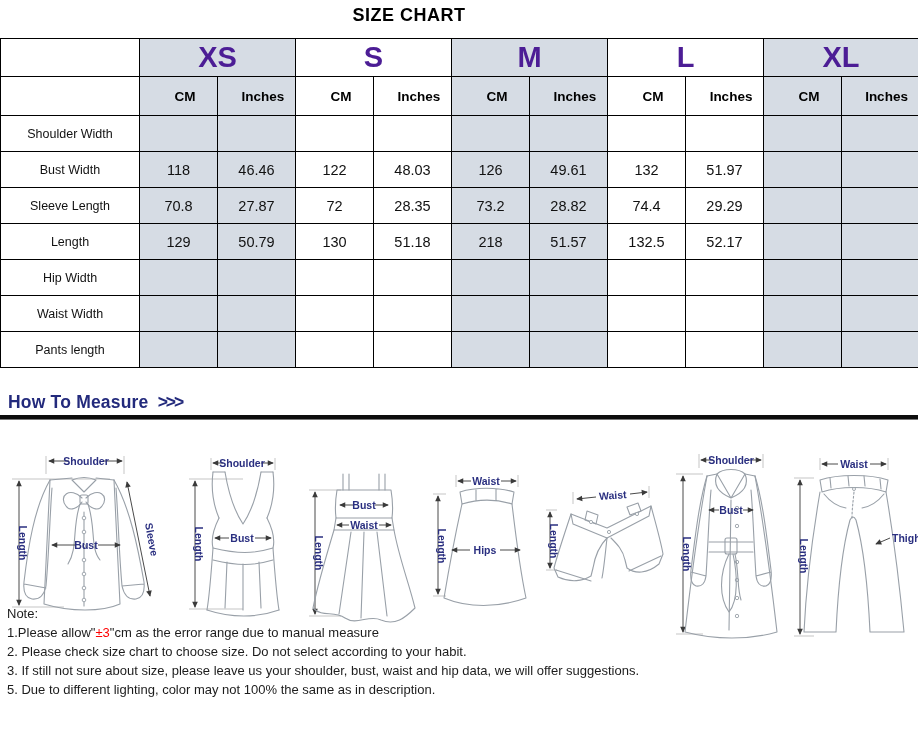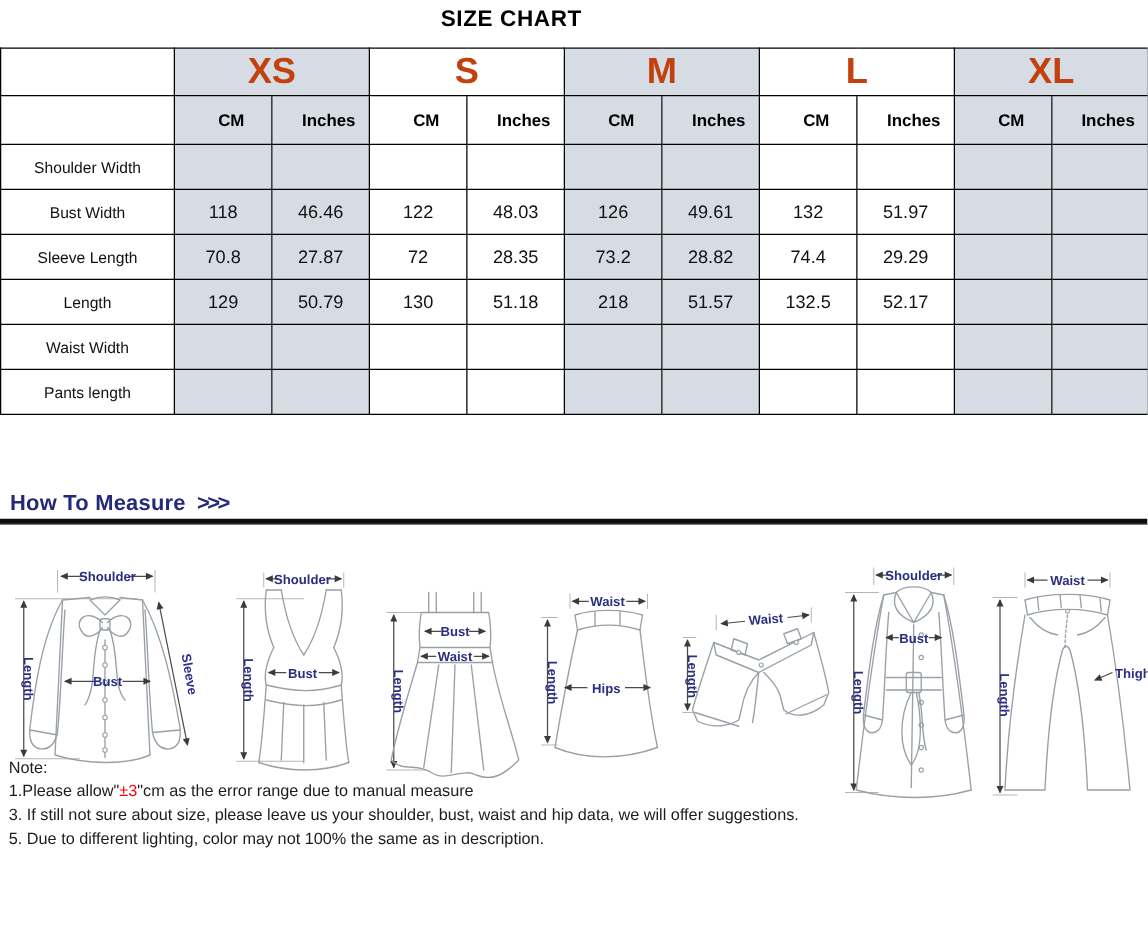--- a/index.html
+++ b/index.html
@@ -16,21 +16,21 @@
   table.size-chart{
     position:absolute;top:38px;left:0;width:918px;
     border-collapse:collapse;table-layout:fixed;
   }
   table.size-chart td{
     border:1px solid #000;text-align:center;vertical-align:middle;
     overflow:hidden;white-space:nowrap;padding:0;
   }
   td.g{background:#d6dce4;}
   tr.size-row{height:38px;}
-  tr.size-row td{font-size:29px;font-weight:bold;color:#c2410c;}
+  tr.size-row td{font-size:29px;font-weight:bold;color:#4c1d95;}
   tr.size-row td.corner{background:#fff;}
   tr.unit-row{height:39px;}
   tr.unit-row td{font-size:13.5px;font-weight:bold;padding-left:13px;}
   tr.data-row{height:36px;}
   td.row-label{font-size:12.5px;color:#111;}
   tr.data-row td.val{font-size:14.5px;color:#111;}
   
   .measure-heading{
     position:absolute;left:8px;top:392px;
     font-size:17.5px;font-weight:bold;color:#232a7c;letter-spacing:0.2px;
@@ -143,20 +143,33 @@
   <tr class="data-row">
     <td class="row-label">Length</td>
     <td class="val g">129</td>
     <td class="val g">50.79</td>
     <td class="val">130</td>
     <td class="val">51.18</td>
     <td class="val g">218</td>
     <td class="val g">51.57</td>
     <td class="val">132.5</td>
     <td class="val">52.17</td>
+    <td class="val g"></td>
+    <td class="val g"></td>
+  </tr>
+  <tr class="data-row">
+    <td class="row-label">Hip Width</td>
+    <td class="val g"></td>
+    <td class="val g"></td>
+    <td class="val"></td>
+    <td class="val"></td>
+    <td class="val g"></td>
+    <td class="val g"></td>
+    <td class="val"></td>
+    <td class="val"></td>
     <td class="val g"></td>
     <td class="val g"></td>
   </tr>
   <tr class="data-row">
     <td class="row-label">Waist Width</td>
     <td class="val g"></td>
     <td class="val g"></td>
     <td class="val"></td>
     <td class="val"></td>
     <td class="val g"></td>
@@ -340,15 +353,16 @@
   <path class="garm" d="M32,40 C40,50 48,53 54,54 M92,40 C84,50 76,53 70,54"></path>
   <path class="garm" d="M28,38 C20,85 14,135 12,178 L44,178 C46,135 50,95 58,66 C60,62 62,62 64,66 C72,95 76,135 78,178 L112,178 C108,135 102,85 94,38"></path>
   <line class="dim" x1="98" y1="84" x2="84" y2="90" marker-end="url(#ar)"></line>
   <text class="lbl" x="100" y="88" text-anchor="start">Thigh</text>
 </svg>
 </div>
 
 <div class="notes">
   <div>Note:</div>
   <div><span>1.Please allow"</span><span class="hl">±3</span><span>"cm as the error range due to manual measure</span></div>
+  <div>2. Please check size chart to choose size. Do not select according to your habit.</div>
   <div>3. If still not sure about size, please leave us your shoulder, bust, waist and hip data, we will offer suggestions.</div>
   <div>5. Due to different lighting, color may not 100% the same as in description.</div>
 </div>
 
 </body></html>

